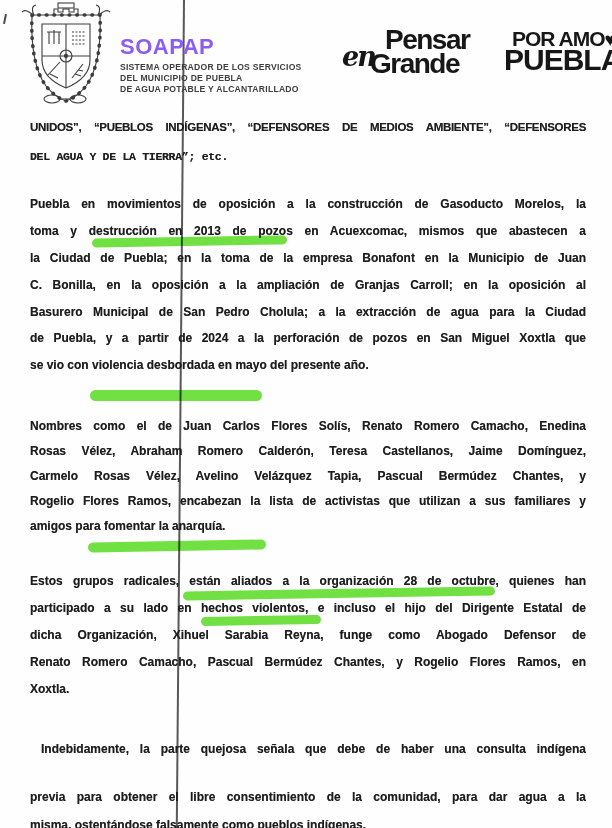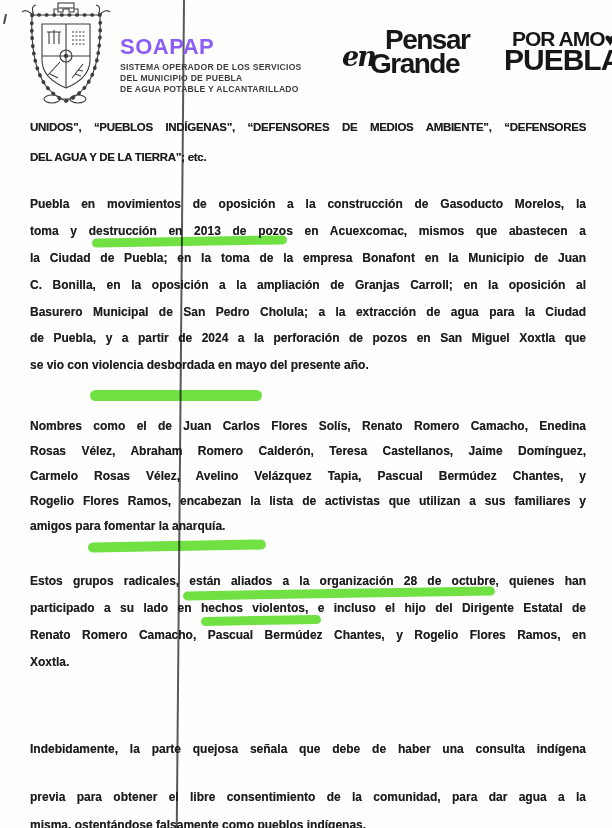--- a/index.html
+++ b/index.html
@@ -110,46 +110,47 @@
     <div class="slog" id="slog-pensar">Pensar</div>
     <div class="slog" id="slog-en">en</div>
     <div class="slog" id="slog-grande">Grande</div>
     <div class="slog" id="slog-poramo"><span>POR AMO</span><span id="slog-heart">♥</span></div>
     <div class="slog" id="slog-puebla">PUEBLA</div>
   </div>
 
   <div id="doc-body">
       <div class="para caps" style="top: 112px;">
         <div class="line" style="height: 30px; line-height: 30px;">UNIDOS”, “PUEBLOS INDÍGENAS”, “DEFENSORES DE MEDIOS AMBIENTE”, “DEFENSORES</div>
-        <div class="line last" style="height: 30px; line-height: 30px;">DEL AGUA Y DE LA TIERRA”; etc.</div>
+        <div class="line last" style="height: 30px; line-height: 30px; font-family: Liberation Mono, monospace;">DEL AGUA Y DE LA TIERRA”; etc.</div>
       </div>
       <div class="para" style="top: 191px;">
         <div class="line" style="height: 26.9px; line-height: 26.9px;">Puebla en movimientos de oposición a la construcción de Gasoducto Morelos, la</div>
         <div class="line" style="height: 26.9px; line-height: 26.9px;">toma y destrucción en 2013 de pozos en Acuexcomac, mismos que abastecen a</div>
         <div class="line" style="height: 26.9px; line-height: 26.9px;">la Ciudad de Puebla; en la toma de la empresa Bonafont en la Municipio de Juan</div>
         <div class="line" style="height: 26.9px; line-height: 26.9px;">C. Bonilla, en la oposición a la ampliación de Granjas Carroll; en la oposición al</div>
         <div class="line" style="height: 26.9px; line-height: 26.9px;">Basurero Municipal de San Pedro Cholula; a la extracción de agua para la Ciudad</div>
         <div class="line" style="height: 26.9px; line-height: 26.9px;">de Puebla, y a partir de 2024 a la perforación de pozos en San Miguel Xoxtla que</div>
         <div class="line last" style="height: 26.9px; line-height: 26.9px;">se vio con violencia desbordada en mayo del presente año.</div>
       </div>
       <div class="para" style="top: 414px;">
         <div class="line" style="height: 25px; line-height: 25px;">Nombres como el de Juan Carlos Flores Solís, Renato Romero Camacho, Enedina</div>
         <div class="line" style="height: 25px; line-height: 25px;">Rosas Vélez, Abraham Romero Calderón, Teresa Castellanos, Jaime Domínguez,</div>
         <div class="line" style="height: 25px; line-height: 25px;">Carmelo Rosas Vélez, Avelino Velázquez Tapia, Pascual Bermúdez Chantes, y</div>
         <div class="line" style="height: 25px; line-height: 25px;">Rogelio Flores Ramos, encabezan la lista de activistas que utilizan a sus familiares y</div>
         <div class="line last" style="height: 25px; line-height: 25px;">amigos para fomentar la anarquía.</div>
       </div>
       <div class="para" style="top: 568px;">
         <div class="line" style="height: 27px; line-height: 27px;">Estos grupos radicales, están aliados a la organización 28 de octubre, quienes han</div>
         <div class="line" style="height: 27px; line-height: 27px;">participado a su lado en hechos violentos, e incluso el hijo del Dirigente Estatal de</div>
+        <div class="line" style="height: 27px; line-height: 27px;">dicha Organización, Xihuel Sarabia Reyna, funge como Abogado Defensor de</div>
         <div class="line" style="height: 27px; line-height: 27px;">Renato Romero Camacho, Pascual Bermúdez Chantes, y Rogelio Flores Ramos, en</div>
         <div class="line last" style="height: 27px; line-height: 27px;">Xoxtla.</div>
       </div>
       <div class="para" style="top: 735px;">
-        <div class="line" style="height: 28px; line-height: 28px;">Indebidamente, la parte quejosa señala que debe de haber una consulta indígena</div>
+        <div class="line" style="height: 28px; line-height: 28px; margin-left: 11px;">Indebidamente, la parte quejosa señala que debe de haber una consulta indígena</div>
         <div class="line" style="height: 28px; line-height: 28px; margin-top: 20px;">previa para obtener el libre consentimiento de la comunidad, para dar agua a la</div>
         <div class="line last" style="height: 28px; line-height: 28px;">misma, ostentándose falsamente como pueblos indígenas.</div>
       </div>
     </div>
 
   <div id="markers">
       <div class="marker" title="en movimientos de oposición" style="left: 92px; top: 237px; width: 195px; height: 9px; transform: rotate(-1deg); background: rgb(92, 221, 40);"></div>
       <div class="marker" title="violencia desbordada" style="left: 90px; top: 390px; width: 172px; height: 11px; transform: rotate(0deg); background: rgb(92, 221, 40);"></div>
       <div class="marker" title="para fomentar la anarquía" style="left: 88px; top: 541px; width: 178px; height: 10px; transform: rotate(-1deg); background: rgb(92, 221, 40);"></div>
       <div class="marker" title="están aliados a la organización 28 de octubre" style="left: 183px; top: 589px; width: 312px; height: 9px; transform: rotate(-0.9deg); background: rgb(92, 221, 40);"></div>

